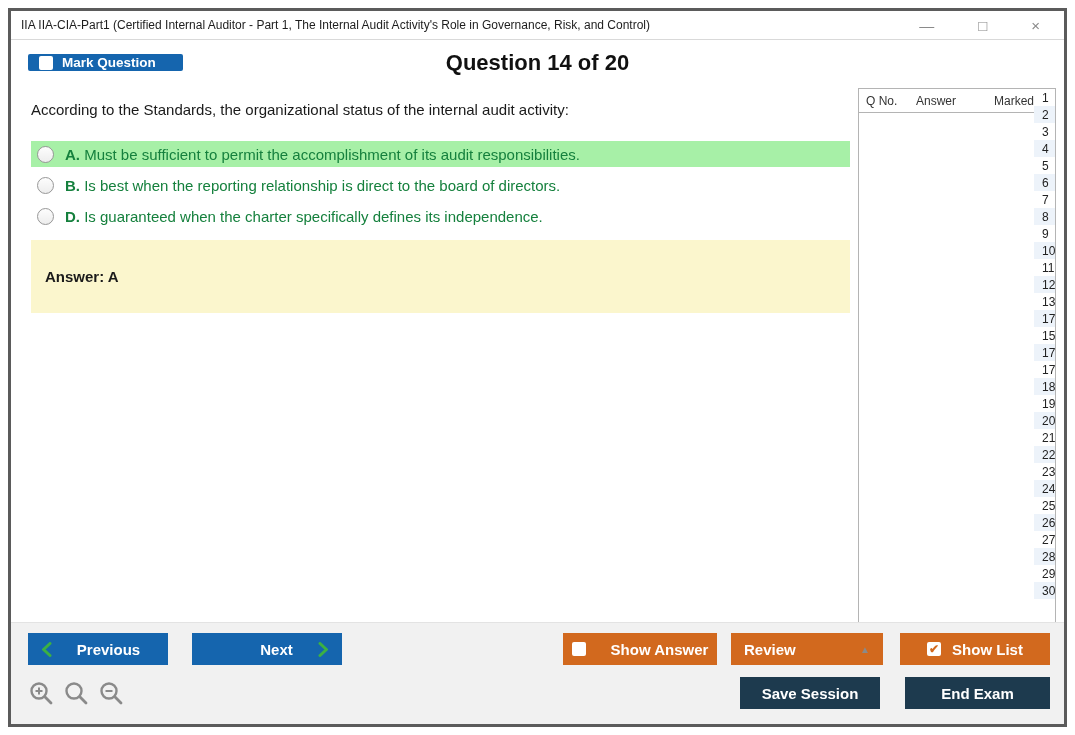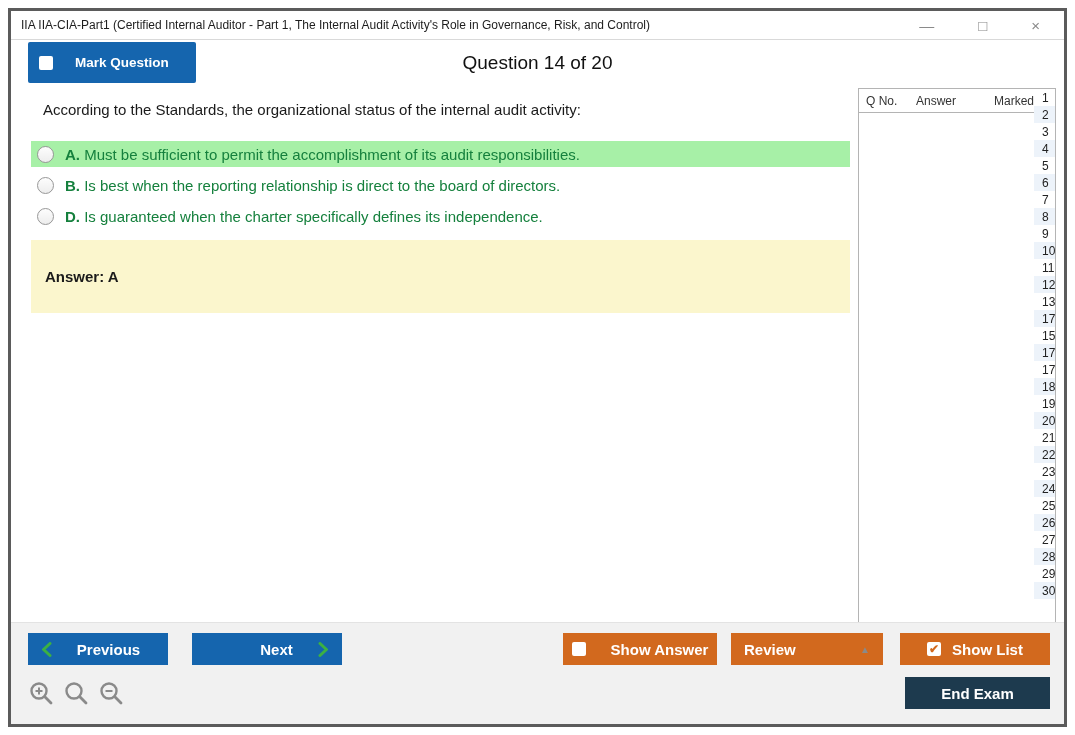--- a/index.html
+++ b/index.html
@@ -11,33 +11,33 @@
   
   .titlebar { height: 29px; display: flex; align-items: center; padding: 0 10px;
     border-bottom: 1px solid #d9d9d9; flex: 0 0 auto; }
   .titlebar .title { flex: 1; font-size: 12px; color: #1d1d1d; white-space: nowrap; }
   .win-controls { display: flex; align-items: center; gap: 44px; color: #8a8a8a;
     font-size: 15px; margin-right: 14px; }
   .win-controls span { cursor: default; line-height: 1; }
 
   
   .header { position: relative; height: 45px; flex: 0 0 auto; display: flex; align-items: center; }
-  .q-counter { position: absolute; left: 0; right: 0; text-align: center; font-weight: normal;
-    font-size: 19px; color: #111; }
-  .mark-btn { position: relative; margin-left: 17px; height: 41px; background: #1565ae; color: #fff;
+  .q-counter { position: absolute; left: 0; right: 0; text-align: center; font-weight: bold;
+    font-size: 22px; color: #111; }
+  .mark-btn { position: relative; margin-left: 17px; height: 17px; background: #1565ae; color: #fff;
     border: none; font-weight: bold; font-size: 13.5px; display: flex; align-items: center;
-    gap: 22px; padding: 0 27px 0 11px; border-radius: 2px; cursor: pointer;
+    gap: 9px; padding: 0 27px 0 11px; border-radius: 2px; cursor: pointer;
     font-family: "Liberation Sans", sans-serif; }
   .cb-white { width: 14px; height: 14px; background: #fff; border-radius: 2px; display: inline-flex;
     align-items: center; justify-content: center; flex: 0 0 auto; }
 
   
   .main { flex: 0 0 auto; height: 537px; display: flex; }
   .content { flex: 1; padding: 16px 8px 0 20px; }
-  .q-text { font-size: 15px; color: #1a1a1a; margin-left: 12px; }
+  .q-text { font-size: 15px; color: #1a1a1a; }
   .options { margin-top: 23px; }
   .option-row { display: flex; align-items: center; height: 26px; margin-bottom: 5px;
     padding-left: 6px; cursor: pointer; }
   .option-row.highlighted { background: #a7f0a7; }
   .radio { width: 17px; height: 17px; border: 1px solid #979797; border-radius: 50%;
     background: linear-gradient(#fdfdfd,#ededed); flex: 0 0 auto; }
   .opt-text { margin-left: 11px; font-size: 15px; color: #15803d; }
   .answer-box { margin-top: 11px; height: 73px; background: #fbf6cd; display: flex;
     align-items: center; padding-left: 14px; font-weight: bold; font-size: 15px; color: #1a1a1a; }
 
@@ -284,19 +284,22 @@
             <circle cx="11" cy="11" r="7.5" fill="none" stroke="#8a8a8a" stroke-width="2.4"></circle>
             <line x1="16.8" y1="16.8" x2="23" y2="23" stroke="#8a8a8a" stroke-width="2.8" stroke-linecap="round"></line>
           </svg>
         <svg width="26" height="26" viewBox="0 0 26 26">
             <circle cx="11" cy="11" r="7.5" fill="none" stroke="#8a8a8a" stroke-width="2.4"></circle>
             <line x1="16.8" y1="16.8" x2="23" y2="23" stroke="#8a8a8a" stroke-width="2.8" stroke-linecap="round"></line>
             <line x1="7.5" y1="11" x2="14.5" y2="11" stroke="#8a8a8a" stroke-width="2"></line>
           </svg>
       </div>
       <div class="spacer"></div>
+      <button class="btn navy btn-save">
+        <span>Save Session</span>
+      </button>
       <button class="btn navy btn-end">
         <span>End Exam</span>
       </button>
     </div>
   </div>
 
 </div>
 
 </body></html>

